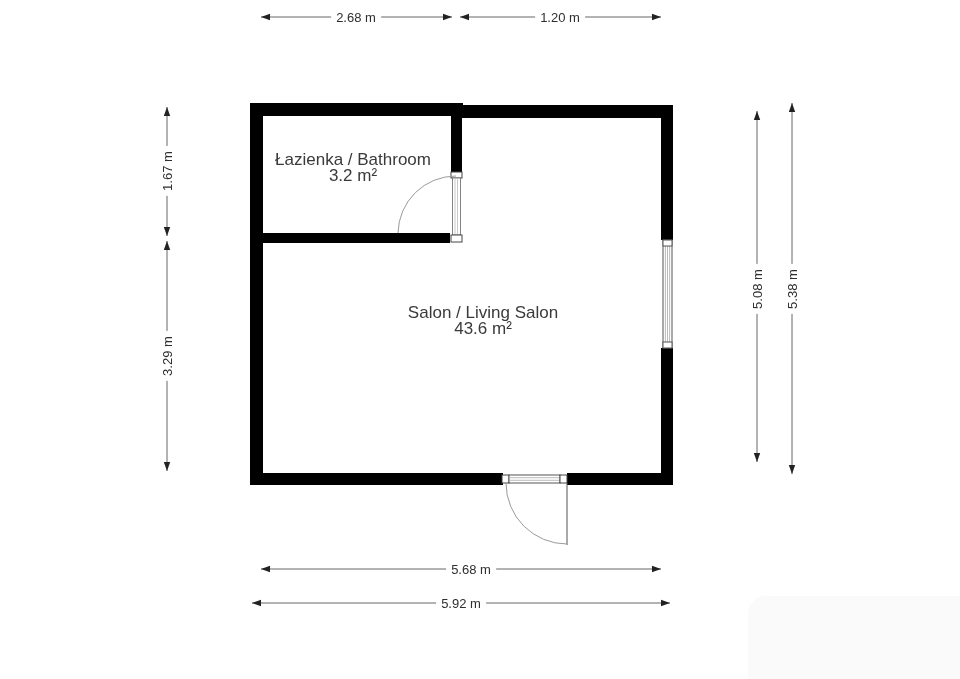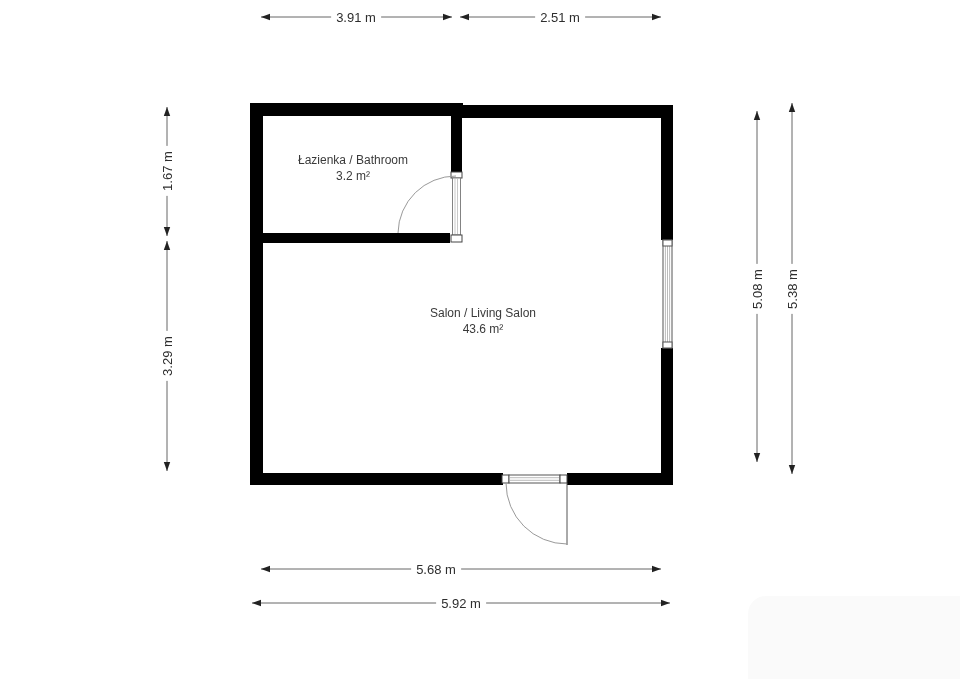--- a/index.html
+++ b/index.html
@@ -8,21 +8,21 @@
     font-family:"Liberation Sans",sans-serif;overflow:hidden;
   }
   #plan-svg{position:absolute;left:0;top:0;z-index:1;}
   .lbl{
     position:absolute;z-index:2;background:#ffffff;color:#2e2e2e;
     font-size:13px;line-height:15px;white-space:nowrap;padding:0 5px;
     transform:translate(-50%,-50%);
   }
   .lbl.vert{transform:translate(-50%,-50%) rotate(-90deg);}
   .room-lbl{
-    position:absolute;z-index:2;color:#3a3a3a;font-size:12px;line-height:16px;
+    position:absolute;z-index:2;color:#3a3a3a;font-size:17px;line-height:16px;
     text-align:center;white-space:nowrap;transform:translate(-50%,-50%);
     background:transparent;
   }
 </style>
 </head>
 <body>
 
 <div id="stage">
 
   <svg id="plan-svg" width="960" height="679" viewBox="0 0 960 679">
@@ -101,30 +101,30 @@
       <polygon points="792,474 788.8,465 795.2,465"></polygon>
 
       <polygon points="261,569 270,565.8 270,572.2"></polygon>
       <polygon points="661,569 652,565.8 652,572.2"></polygon>
 
       <polygon points="252,603 261,599.8 261,606.2"></polygon>
       <polygon points="670,603 661,599.8 661,606.2"></polygon>
     </g>
   </svg>
 
-  <div class="lbl" style="left:356px;top:17px;">3.91 m</div>
-  <div class="lbl" style="left:560px;top:17px;">2.51 m</div>
+  <div class="lbl" style="left:356px;top:17px;">2.68 m</div>
+  <div class="lbl" style="left:560px;top:17px;">1.20 m</div>
 
   <div class="lbl vert" style="left:167px;top:171px;">1.67 m</div>
   <div class="lbl vert" style="left:167px;top:356px;">3.29 m</div>
 
   <div class="lbl vert" style="left:757px;top:289px;">5.08 m</div>
   <div class="lbl vert" style="left:792px;top:289px;">5.38 m</div>
 
-  <div class="lbl" style="left:436px;top:569px;">5.68 m</div>
+  <div class="lbl" style="left:471px;top:569px;">5.68 m</div>
   <div class="lbl" style="left:461px;top:603px;">5.92 m</div>
 
   <div class="room-lbl" style="left:353px;top:168px;">
     <div>Łazienka / Bathroom</div>
     <div>3.2 m²</div>
   </div>
 
   <div class="room-lbl" style="left:483px;top:321px;">
     <div>Salon / Living Salon</div>
     <div>43.6 m²</div>

